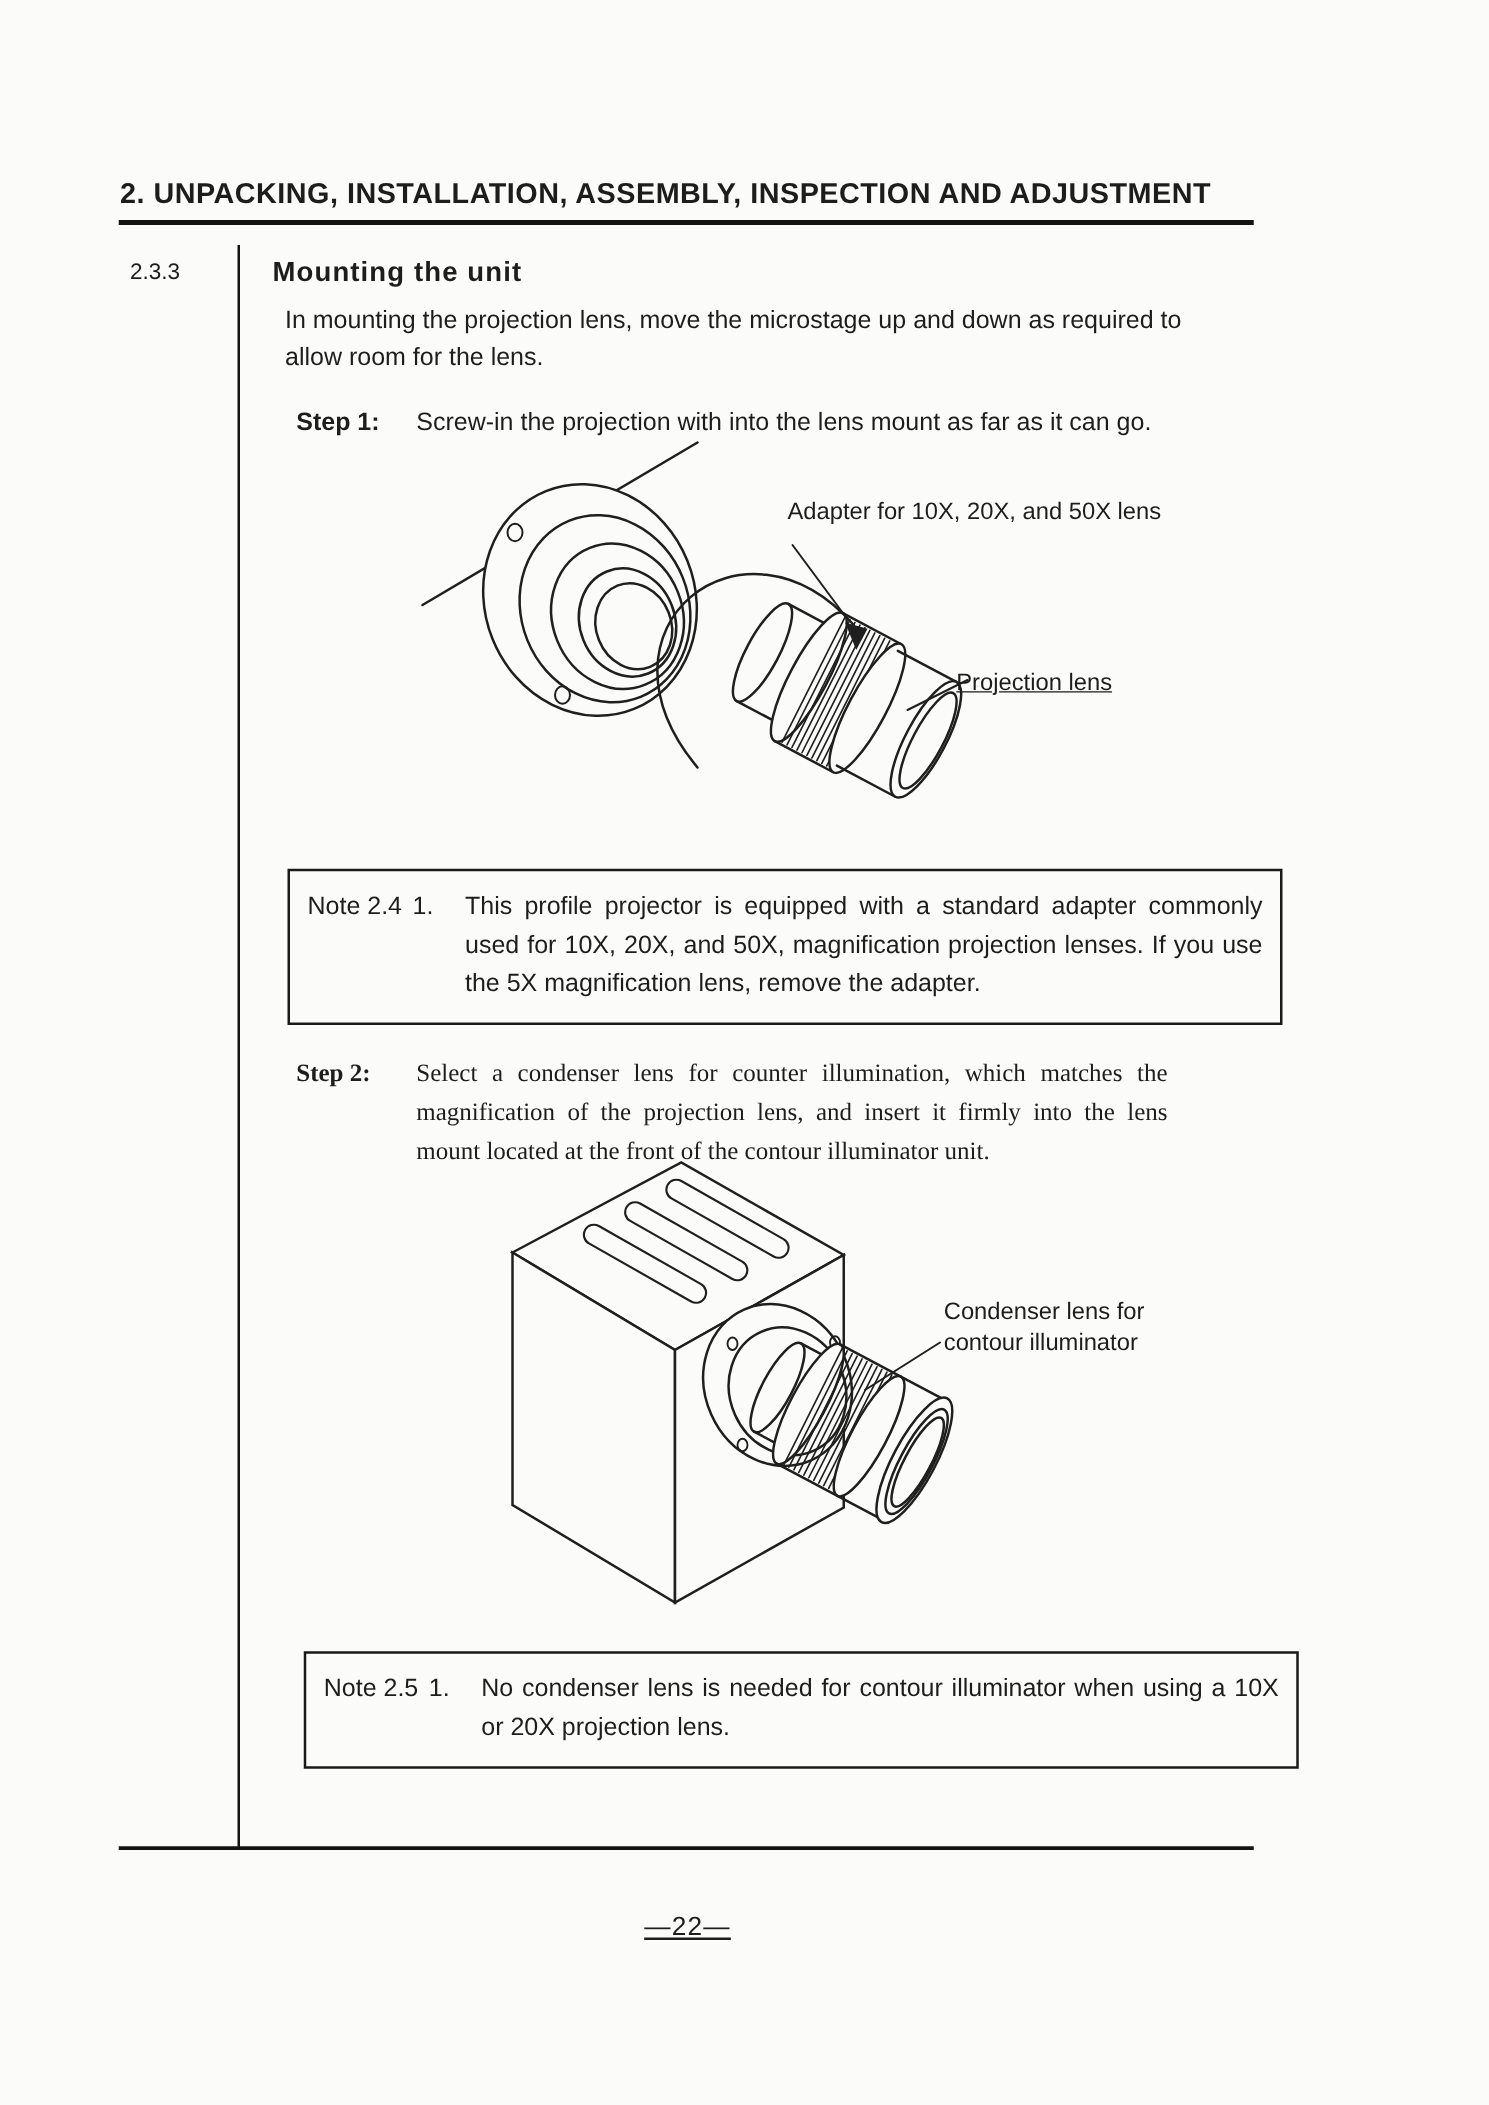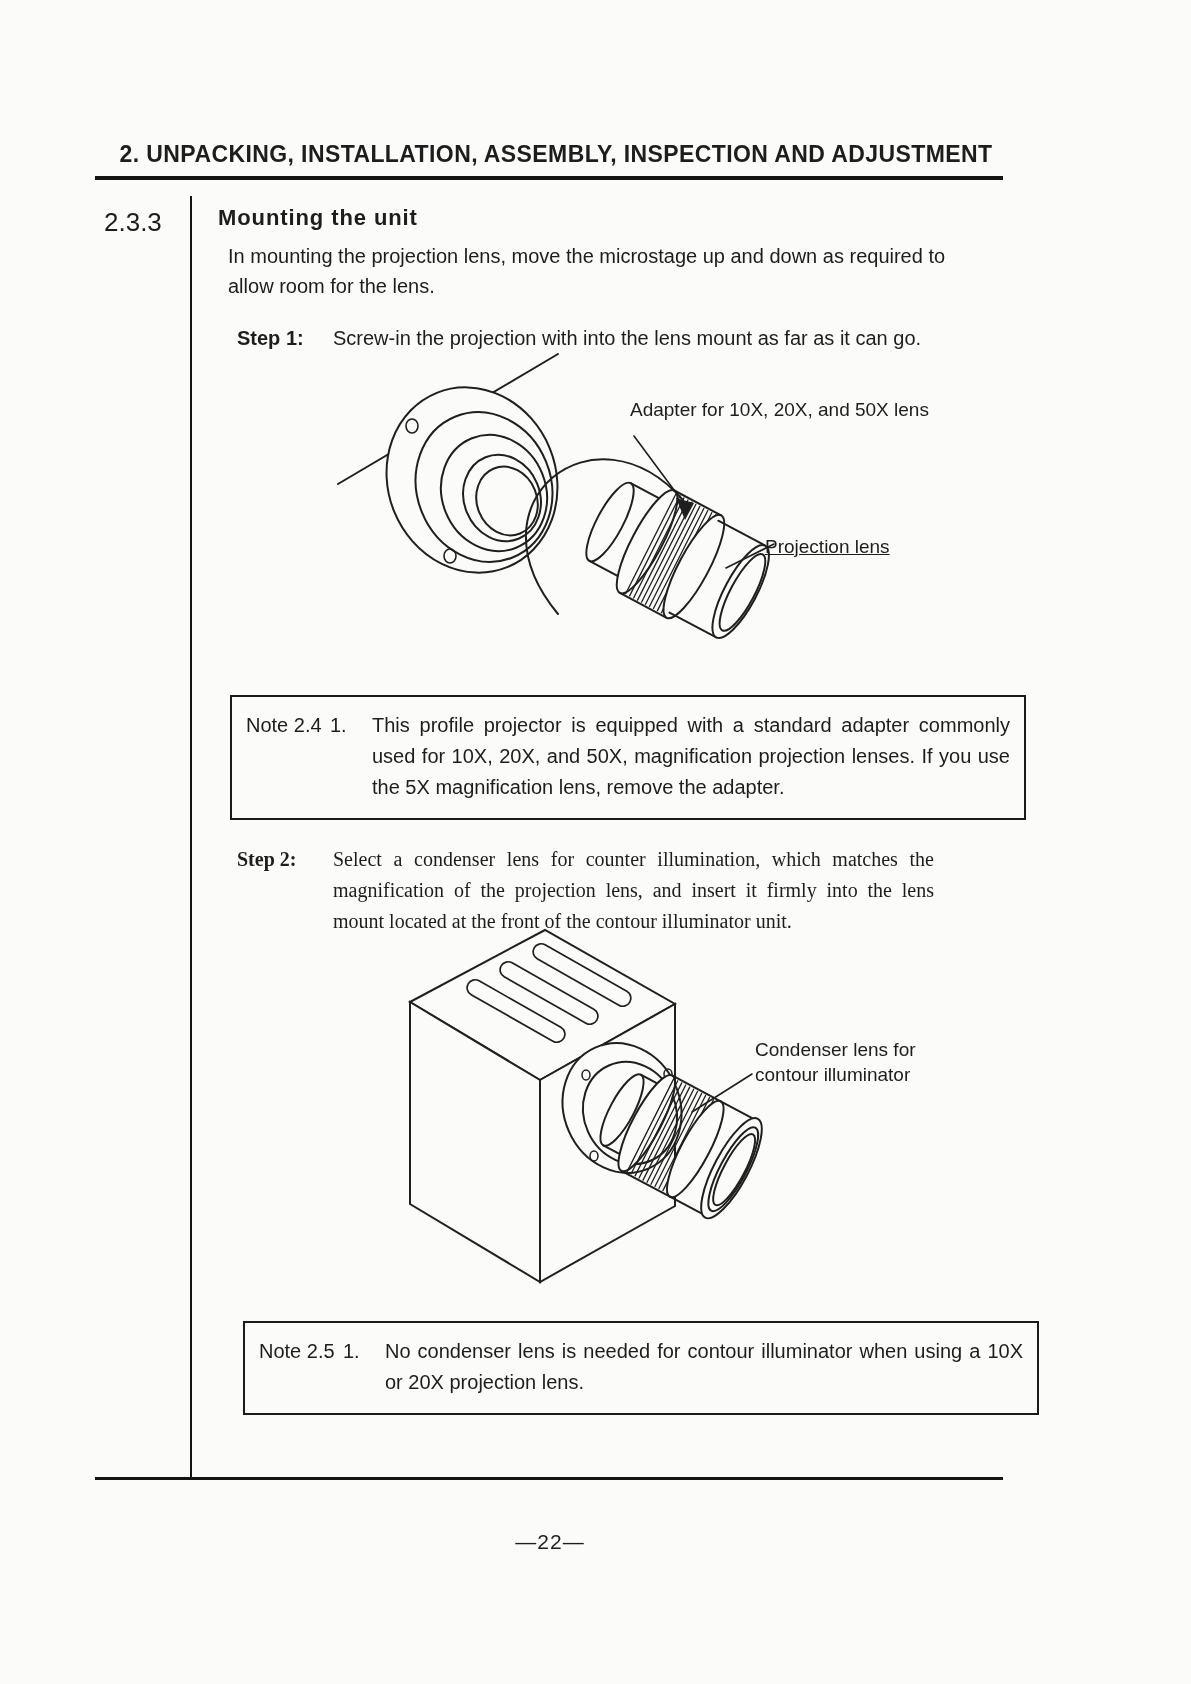--- a/index.html
+++ b/index.html
@@ -9,27 +9,26 @@
     background:#fbfbf9; color:#1d1d1d;
     font-family:"Liberation Sans","DejaVu Sans",sans-serif;
     overflow:hidden;
   }
   .abs { position:absolute; }
 
   .header-title {
     left:96px; top:141px; width:920px;
     font-size:23px; font-weight:bold; letter-spacing:0.4px;
     white-space:nowrap;
-    text-align:center;
   }
   .header-rule { left:95px; top:176px; width:908px; height:4px; background:#141414; }
   .v-rule { left:190px; top:196px; width:2px; height:1282px; background:#141414; }
   .bottom-rule { left:95px; top:1477px; width:908px; height:3px; background:#141414; }
 
-  .section-number { left:104px; top:207px; font-size:26px; }
+  .section-number { left:104px; top:207px; font-size:18px; }
 
   .section-title { left:218px; top:205px; font-size:22px; font-weight:bold; letter-spacing:0.9px; }
   .intro { left:228px; top:241px; width:718px; font-size:20px; line-height:1.5; }
 
   .step { display:flex; font-size:20px; line-height:1.55;gap:16px; }
   .step .step-label { font-weight:bold; flex:0 0 80px; }
   .step .step-text { flex:1; }
   .step1 { left:237px; top:323px; width:700px; }
   .step2 { left:237px; top:844px; width:697px;font-family:Liberation Serif, serif; }
   .step2 .step-text { text-align:justify; }
@@ -48,21 +47,21 @@
     padding:13px 14px 15px 14px;
     display:flex; font-size:20px; line-height:1.55;
     background:#fbfbf9;
   }
   .note1 { top:695px; }
   .note2 { top:1321px;margin-left:13px; }
   .note-label { flex:0 0 84px; }
   .note-no { flex:0 0 42px; }
   .note-text { flex:1; text-align:justify; }
 
-  .page-number { left:0; top:1530px; width:1100px; text-align:center; font-size:21px; letter-spacing:1px; }
+  .page-number { left:0; top:1530px; width:1100px; text-align:center; font-size:21px; letter-spacing:1px;text-decoration:underline; }
 
   svg { display:block; }
 </style>
 </head>
 <body>
 
 <div class="abs header-title">2. UNPACKING, INSTALLATION, ASSEMBLY, INSPECTION AND ADJUSTMENT</div>
 <div class="abs header-rule"></div>
 <div class="abs v-rule"></div>
 <div class="abs bottom-rule"></div>

